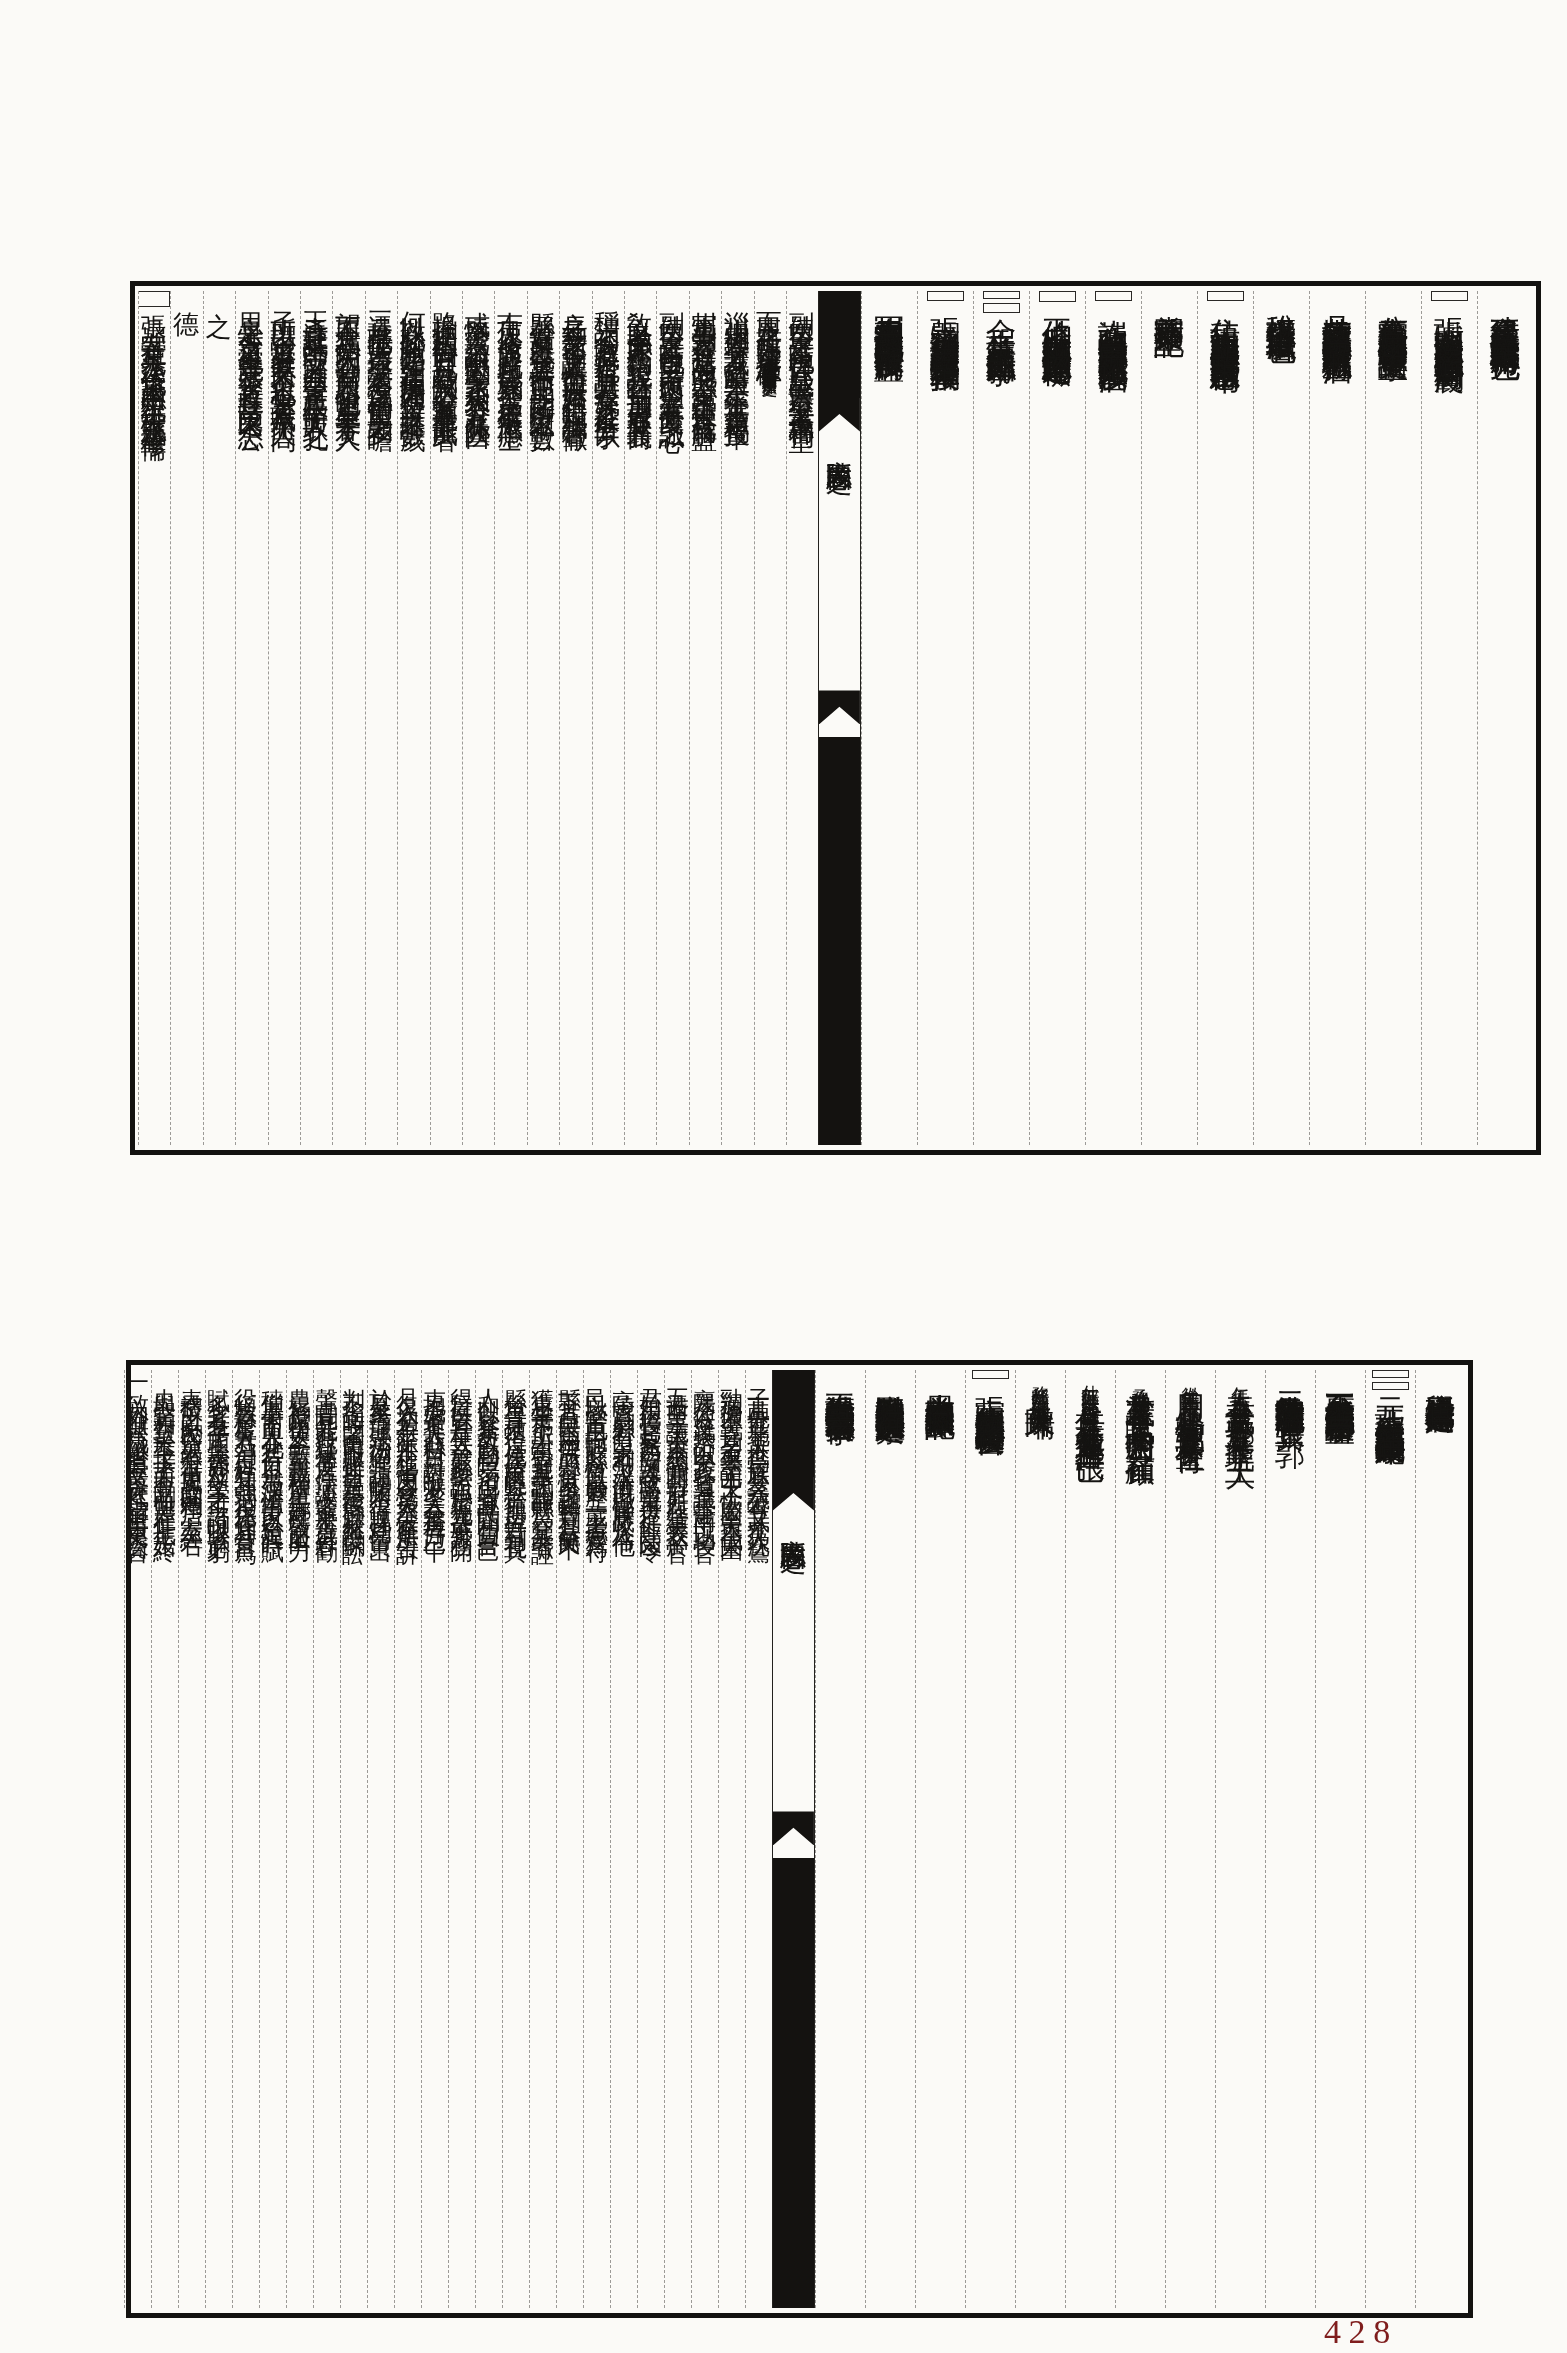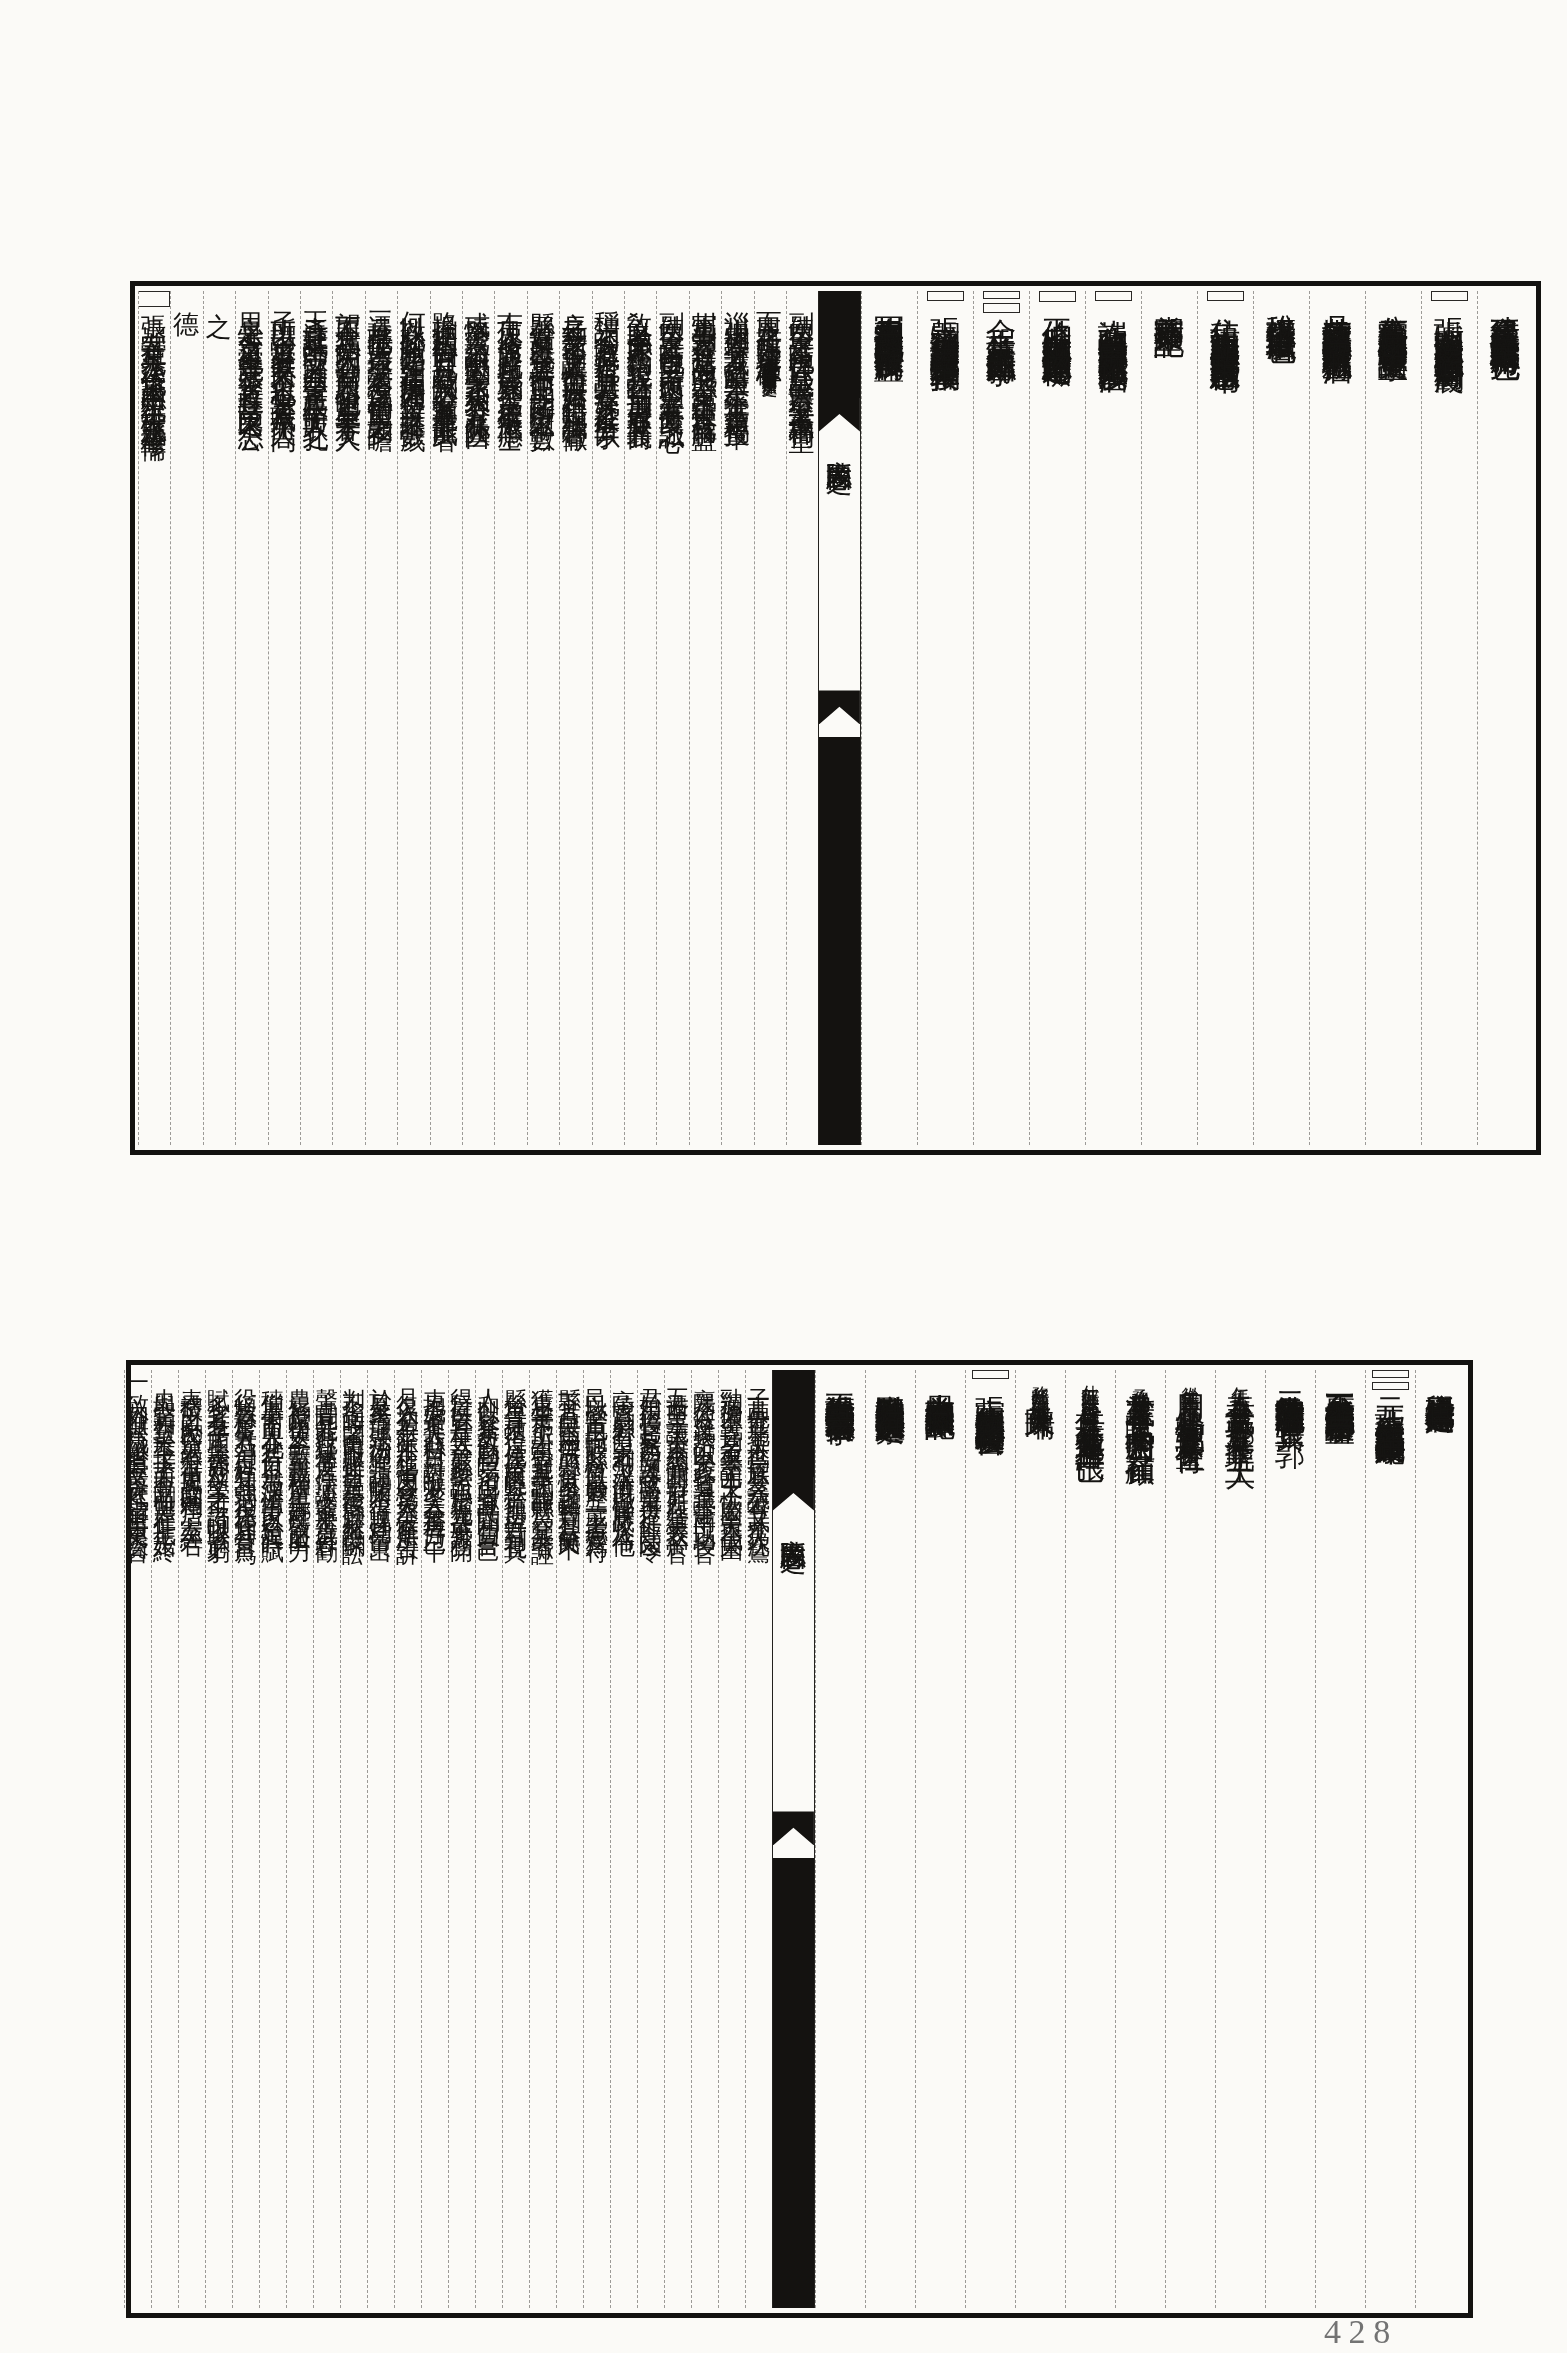--- a/index.html
+++ b/index.html
@@ -53,21 +53,21 @@
     font-size:26px;line-height:40px;letter-spacing:1.5px;margin:7.6px auto 0 auto;
   }
   .bx-spacer{flex:1 1 auto;}
   .bx-leaf{
     flex:0 0 auto;writing-mode:vertical-rl;text-orientation:upright;
     font-size:27.5px;line-height:40px;margin:6.1px auto;
   }
   #page-number{
     position:absolute;left:1324px;top:2313px;
     font-family:"Liberation Serif","DejaVu Serif",serif;
-    font-size:34px;letter-spacing:7.6px;color:#737373;
+    font-size:34px;letter-spacing:7.6px;color:#7f1d1d;
   }
 </style>
 </head>
 <body>
 
 <div class="leaf" id="leaf-top">
   <div class="sect sect-right">
       <div class="col"><span>建之後至是益廓大矣是時佐之者主簿馬宗佑縣尉傅完也</span></div>
       <div class="col"><span class="name-box">張瓛</span><span>崇甯間以承務郎監商州酒稅權知縣管句學事兼管句勸農</span></div>
       <div class="col"><span>公事嘗礱石建八行八刑條碑是時學長李希份權學諭史敆直學</span></div>

